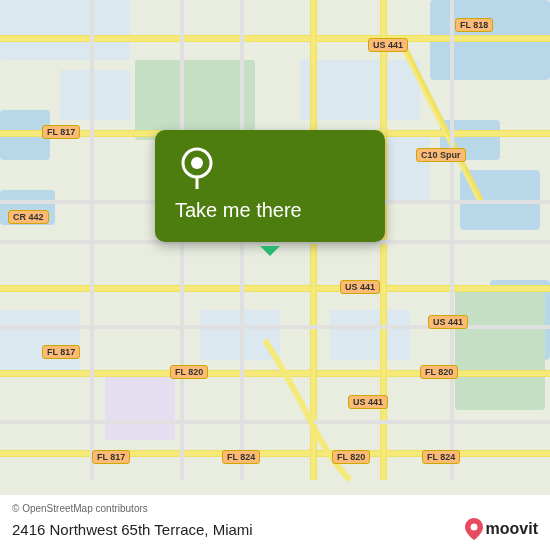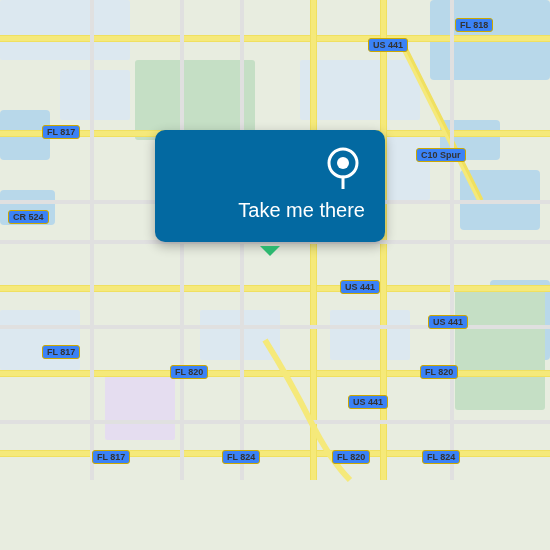--- a/index.html
+++ b/index.html
@@ -17,38 +17,38 @@
       height: 550px;
       position: relative;
       background-color: #e8f0e8;
     }
 
     .road-label {
       position: absolute;
       font-size: 9px;
       font-weight: bold;
       color: #333;
-      background: #3b82f6;
+      background: #fdba74;
       border: 1px solid #cca800;
       border-radius: 3px;
       padding: 1px 4px;
       white-space: nowrap;
     }
 
     
     .take-me-card {
       position: absolute;
       top: 130px;
       left: 155px;
       width: 230px;
-      background: #0369a1;
+      background: #4d7c0f;
       border-radius: 10px;
       display: flex;
       flex-direction: column;
-      align-items: flex-end;
+      align-items: flex-start;
       padding: 15px 20px 20px;
       z-index: 10;
       box-shadow: 0 4px 12px rgba(0,0,0,0.3);
     }
 
     .take-me-card::after {
       content: '';
       position: absolute;
       bottom: -14px;
       left: 50%;
@@ -179,21 +179,21 @@
     <rect x="180" y="0" width="4" height="480" fill="#e0e0e0"></rect>
     <rect x="240" y="0" width="4" height="480" fill="#e0e0e0"></rect>
     <rect x="450" y="0" width="4" height="480" fill="#e0e0e0"></rect>
 
     <path d="M 265 340 Q 290 380 310 420 Q 330 460 350 480" stroke="#f5e97a" stroke-width="6" fill="none"></path>
   </svg>
 
   <div class="road-label" style="top:18px;left:455px;">FL 818</div>
   <div class="road-label" style="top:38px;left:368px;">US 441</div>
   <div class="road-label" style="top:125px;left:42px;">FL 817</div>
-  <div class="road-label" style="top:210px;left:8px;">CR 524</div>
+  <div class="road-label" style="top:210px;left:8px;">CR 442</div>
   <div class="road-label" style="top:148px;left:416px;">C10 Spur</div>
   <div class="road-label" style="top:280px;left:340px;">US 441</div>
   <div class="road-label" style="top:315px;left:428px;">US 441</div>
   <div class="road-label" style="top:345px;left:42px;">FL 817</div>
   <div class="road-label" style="top:365px;left:170px;">FL 820</div>
   <div class="road-label" style="top:365px;left:420px;">FL 820</div>
   <div class="road-label" style="top:395px;left:348px;">US 441</div>
   <div class="road-label" style="top:450px;left:92px;">FL 817</div>
   <div class="road-label" style="top:450px;left:222px;">FL 824</div>
   <div class="road-label" style="top:450px;left:422px;">FL 824</div>
@@ -202,14 +202,28 @@
   <div class="take-me-card">
 
     <svg class="pin-icon" viewBox="0 0 44 44" fill="none">
       <circle cx="22" cy="18" r="14" stroke="white" stroke-width="3" fill="none"></circle>
       <circle cx="22" cy="18" r="6" fill="white"></circle>
       <path d="M22 32 L22 44" stroke="white" stroke-width="3" stroke-linecap="round"></path>
     </svg>
     <span class="take-me-label">Take me there</span>
   </div>
 
+  <div class="bottom-bar">
+    <div class="attribution">© OpenStreetMap contributors</div>
+    <div class="address-row">
+      <span class="address-text">2416 Northwest 65th Terrace, Miami</span>
+      <div class="moovit-logo">
+
+        <svg class="moovit-pin" viewBox="0 0 18 22" fill="none">
+          <path d="M9 0C4.03 0 0 4.03 0 9c0 6.75 9 13 9 13s9-6.25 9-13c0-4.97-4.03-9-9-9z" fill="#e84a5f"></path>
+          <circle cx="9" cy="9" r="3.5" fill="white"></circle>
+        </svg>
+        <span class="moovit-text">moovit</span>
+      </div>
+    </div>
+  </div>
 
 </div>
 
 </body></html>

